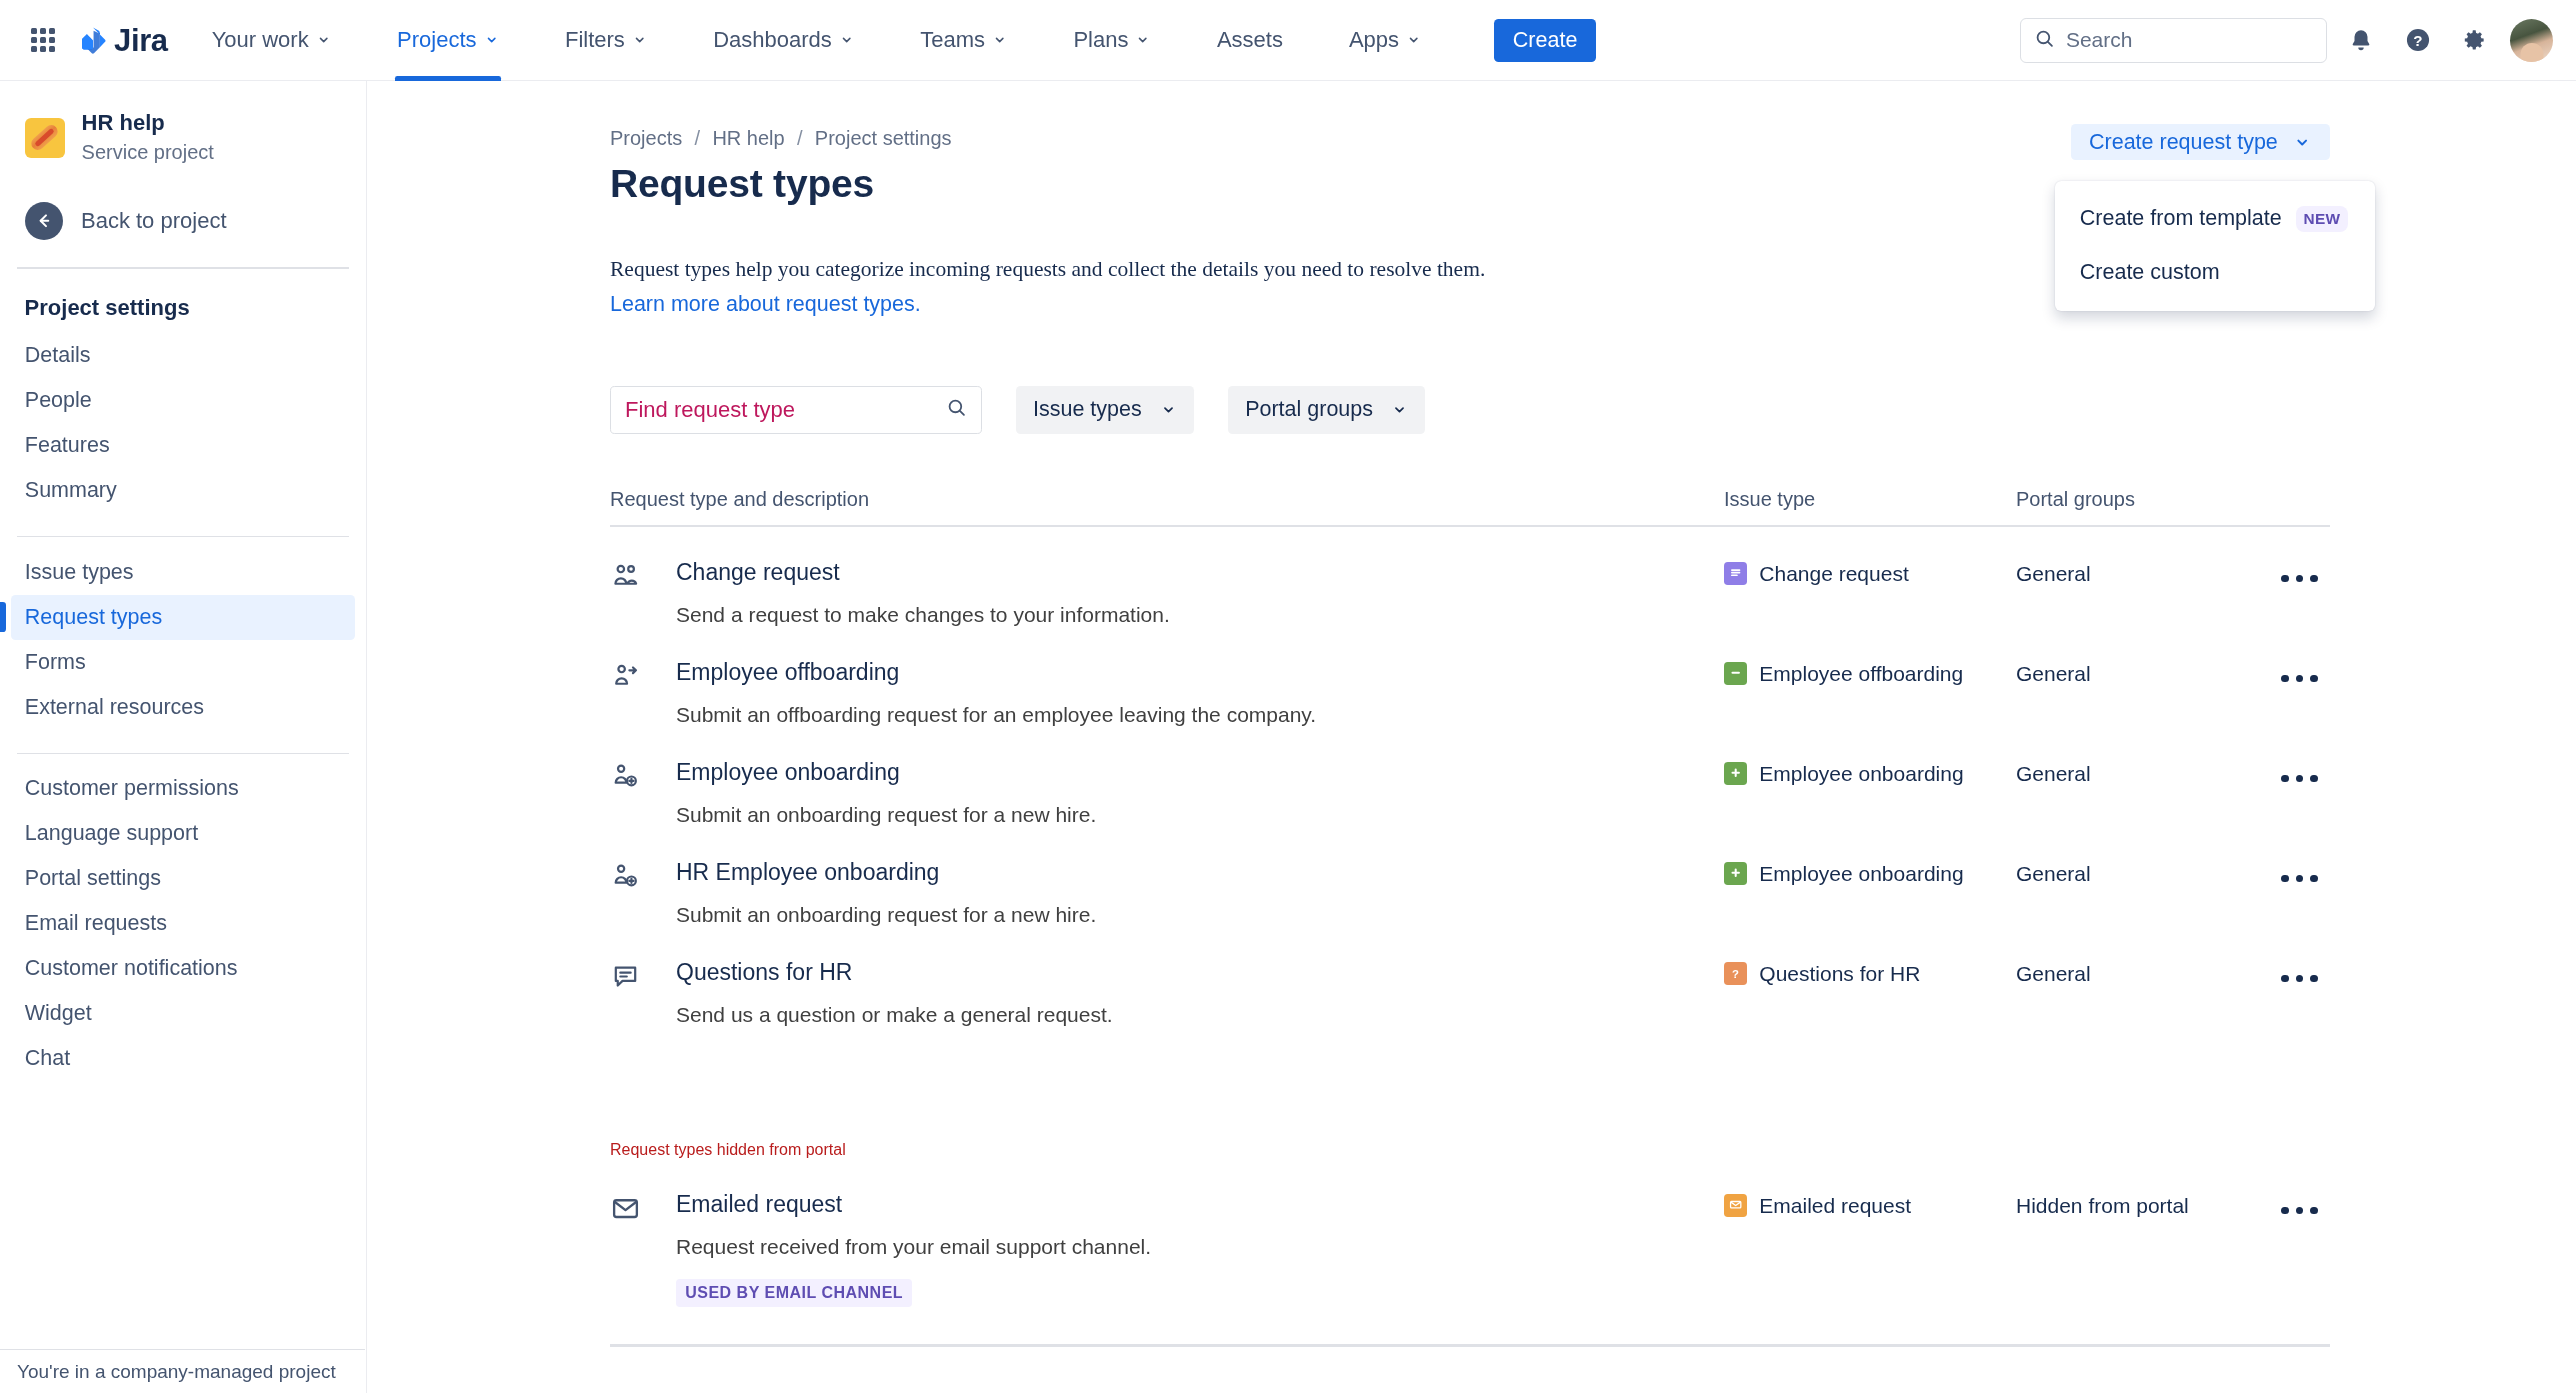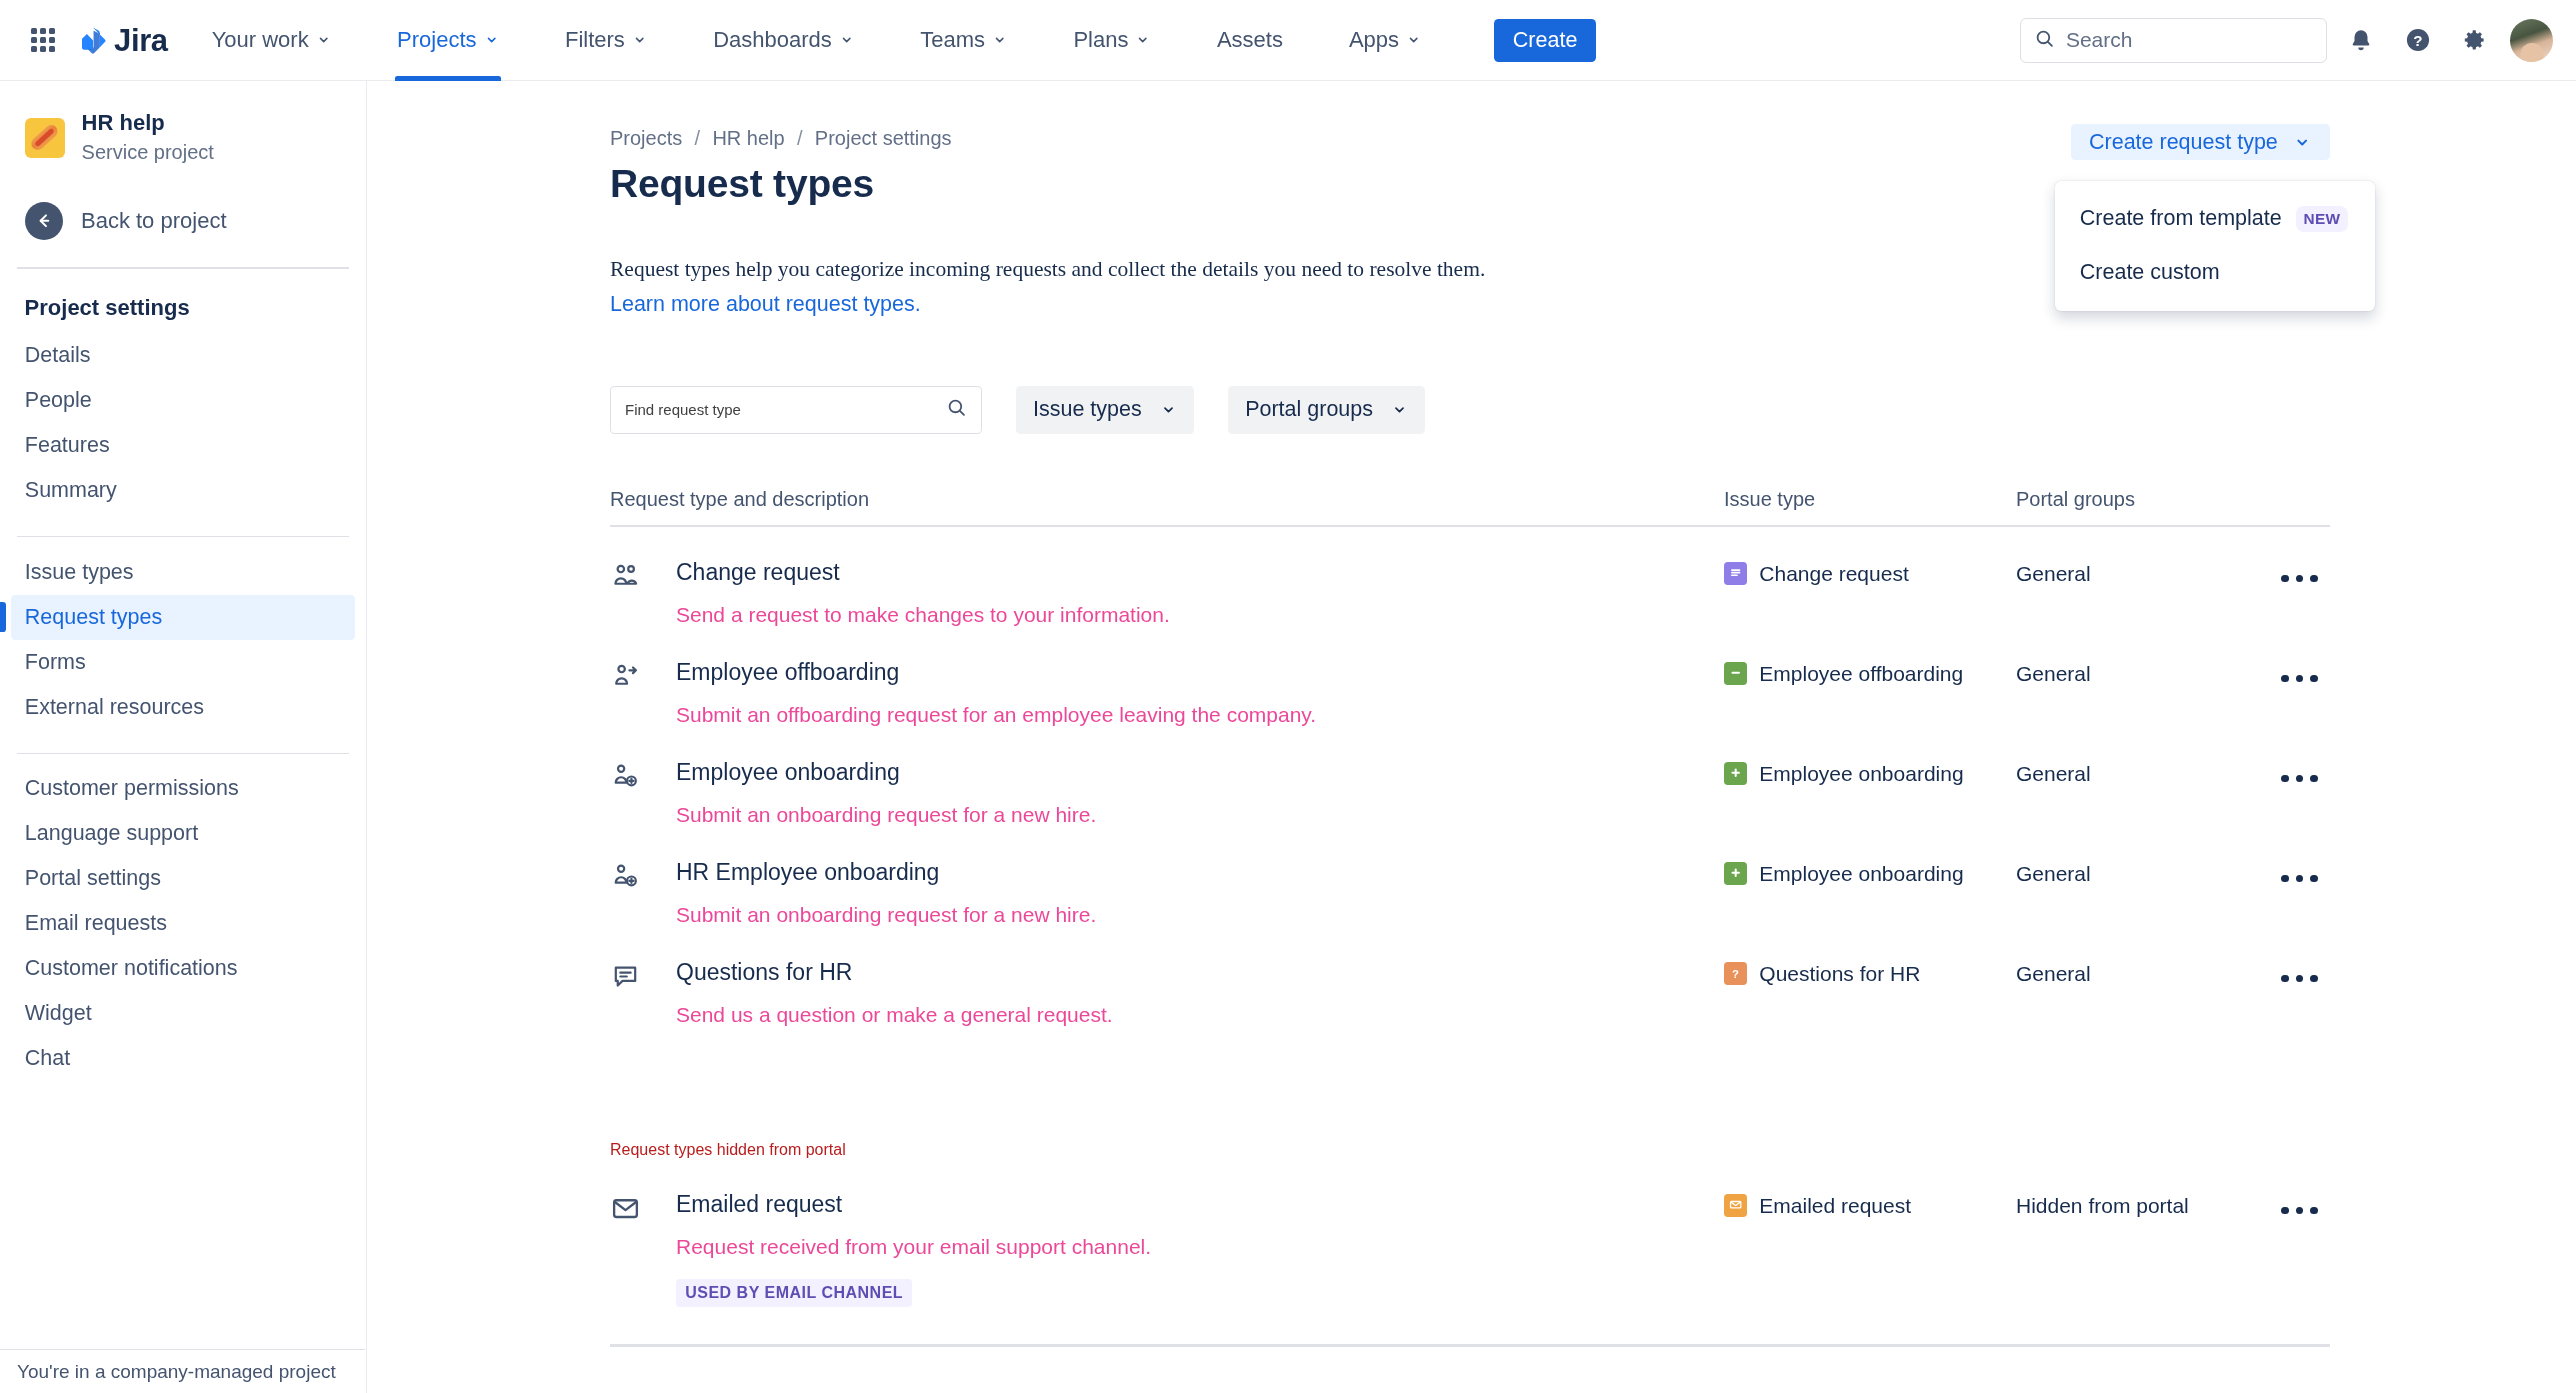--- a/index.html
+++ b/index.html
@@ -173,21 +173,21 @@
     font-size: 15.4px; font-weight: 700; letter-spacing: 0.4px;
     border-radius: 8px; padding: 3.8px 7.7px;
   }
 
   
   .filters { display: flex; align-items: center; margin-top: 69px; }
   .find-input {
     width: 372px; height: 48px; border: 1.5px solid #dcdfe4; border-radius: 4.6px;
     display: flex; align-items: center; padding: 0 14px; background:#fff; cursor: text;
   }
-  .find-input .ph { font-size: 15px; color: #404040; flex: 1; }
+  .find-input .ph { font-size: 22px; color: #be185d; flex: 1; }
   .filter-btn {
     height: 48px; background: #f1f2f4; border: none; border-radius: 4.6px;
     display: flex; align-items: center; padding: 0 17px; margin-left: 34px;
     font-size: 21.5px; color: #172b4d; cursor: pointer;
     font-family: "Liberation Sans", sans-serif;
   }
   .filter-btn .caret { margin-left: 18.4px; }
 
   
   .table { margin-top: 54px; width: 1720px; }
@@ -198,21 +198,21 @@
   .col-a { width: 1114px; }
   .col-b { width: 292px; }
   .col-c { width: 253px; }
   .col-d { width: 61px; }
 
   .row { display: flex; padding: 32px 0 0 0; position: relative; }
   .rt-cell { width: 1114px; display: flex; }
   .rt-icon { width: 66px; flex: none; padding-top: 2.3px; }
   .rt-body { flex: 1; }
   .rt-name { font-size: 23px; color: #172b4d; font-weight: 400; cursor: pointer; }
-  .rt-desc { font-size: 21px; color: #ec4899; margin-top: 17px; }
+  .rt-desc { font-size: 21px; color: #404040; margin-top: 17px; }
 
   .it-cell { width: 292px; display: flex; align-items: flex-start; padding-top: 3.1px; }
   .it-chip { width: 23px; height: 23px; border-radius: 3.8px; flex: none;
     display:flex; align-items:center; justify-content:center; }
   .it-label { font-size: 21px; color: #172b4d; margin-left: 12.3px; line-height: 1.1; }
   .pg-cell { width: 253px; font-size: 21px; color: #172b4d; padding-top: 3.1px; }
   .more-cell { width: 61px; display: flex; justify-content: center; padding-top: 1.5px; }
   .more-btn {
     width: 43px; height: 37px; border-radius: 4.6px; cursor: pointer;
     display: flex; align-items: center; justify-content: center; gap: 7px;

